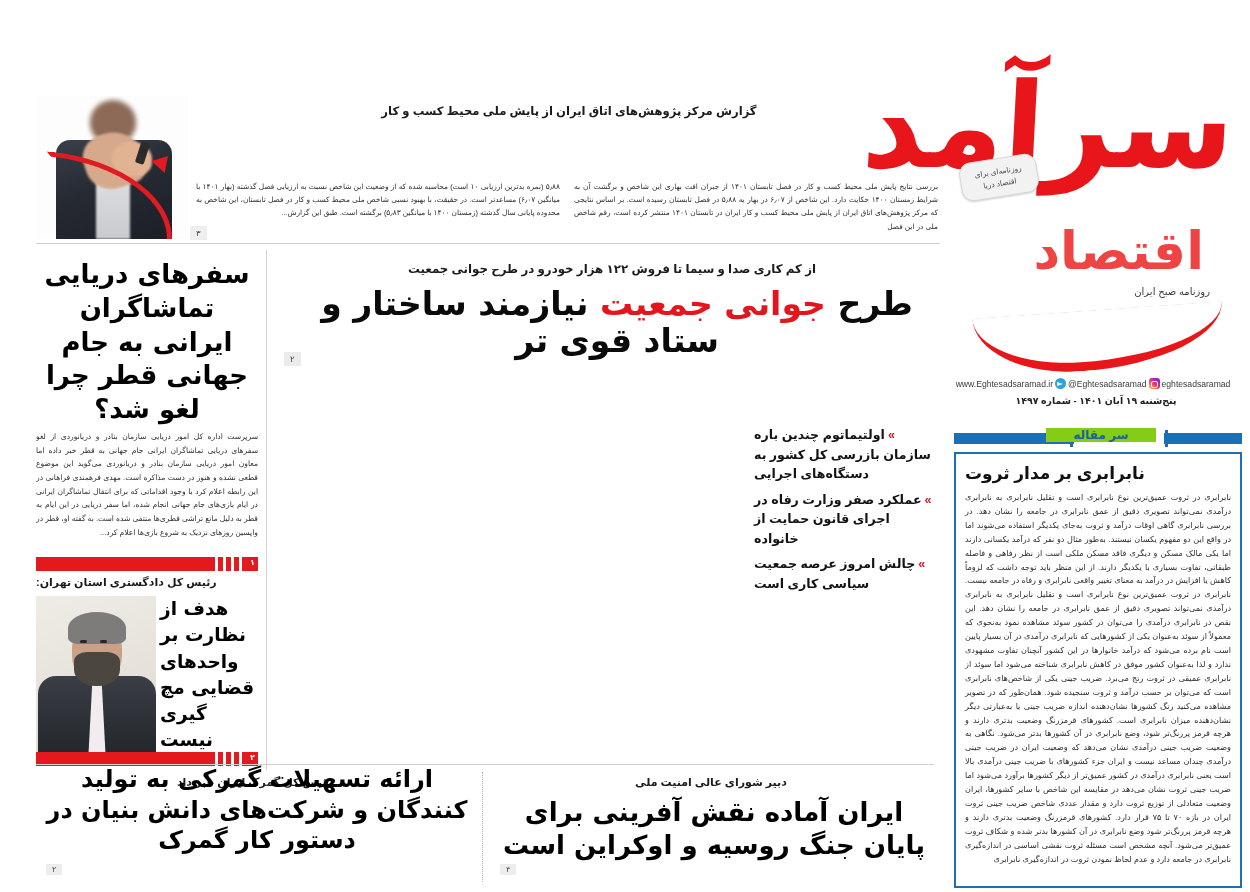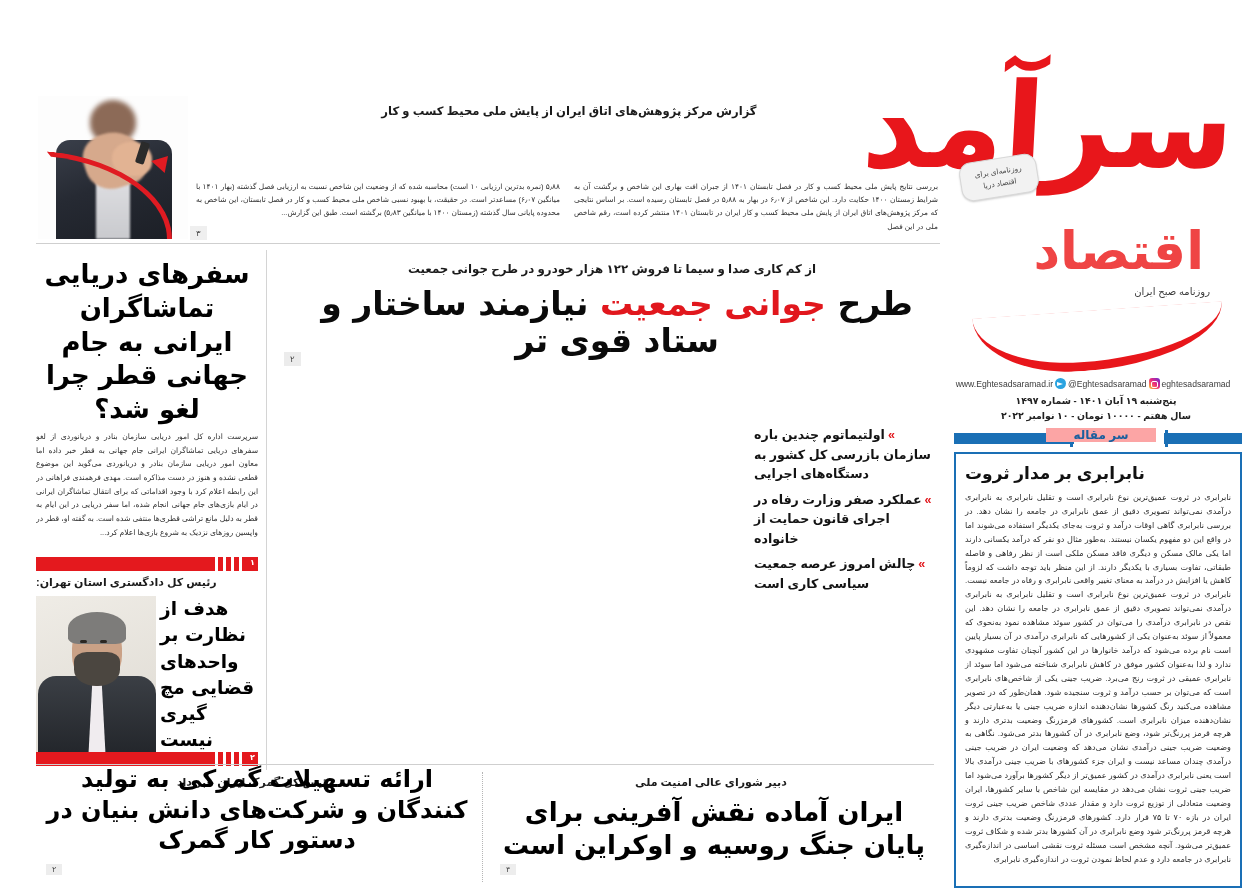--- a/index.html
+++ b/index.html
@@ -78,21 +78,21 @@
   }
   .edit-head .bar {
     position: absolute; top: 5px; height: 11px; background: #1a6fb5;
   }
   .edit-head .bar-r { right: 0; width: 78px; }
   .edit-head .bar-l { left: 0; width: 120px; }
   .edit-head .cap-r { position: absolute; right: 74px; top: 2px; width: 3px; height: 17px; background: #1a6fb5; }
   .edit-head .cap-l { position: absolute; left: 116px; top: 2px; width: 3px; height: 17px; background: #1a6fb5; }
   .edit-head .lbl {
     position: absolute; right: 86px; top: 0; width: 110px; text-align: center;
-    font-size: 12px; font-weight: bold; color: #1a5f9e; background: #fca5a5;
+    font-size: 12px; font-weight: bold; color: #1a5f9e; background: #84cc16;
   }
   .edit-box {
     position: absolute; right: 8px; top: 452px; width: 288px; height: 436px;
     border: 2px solid #1a6fb5; padding: 9px 9px 0 9px; overflow: hidden;
     background: #fff;
   }
   .edit-title {
     font-size: 17px; font-weight: bold; color: #111; text-align: left;
     margin-bottom: 7px; letter-spacing: -.3px;
   }
@@ -362,21 +362,20 @@
       <div class="logo-swoosh"></div>
       <div class="logo-sub">روزنامه صبح ایران</div>
       <div class="logo-eghtesad">اقتصاد</div>
       <div class="logo-badge">روزنامه‌ای برای اقتصاد دریا</div>
     </div>
     <div class="mast-web">
       <span>www.Eghtesadsaramad.ir</span><span class="tg"></span><span>@Eghtesadsaramad</span><span class="ig"></span><span>eghtesadsaramad</span>
     </div>
     <div class="mast-date">
       <div>پنج‌شنبه ۱۹ آبان ۱۴۰۱ - شماره ۱۴۹۷</div>
-      <div>سال هفتم - ۱۰۰۰۰ تومان - ۱۰ نوامبر ۲۰۲۲</div>
     </div>
   </div>
 
   <div class="edit-head">
     <div class="bar bar-r"></div>
     <div class="cap-r"></div>
     <div class="bar bar-l"></div>
     <div class="cap-l"></div>
     <div class="lbl">سر مقاله</div>
   </div>

